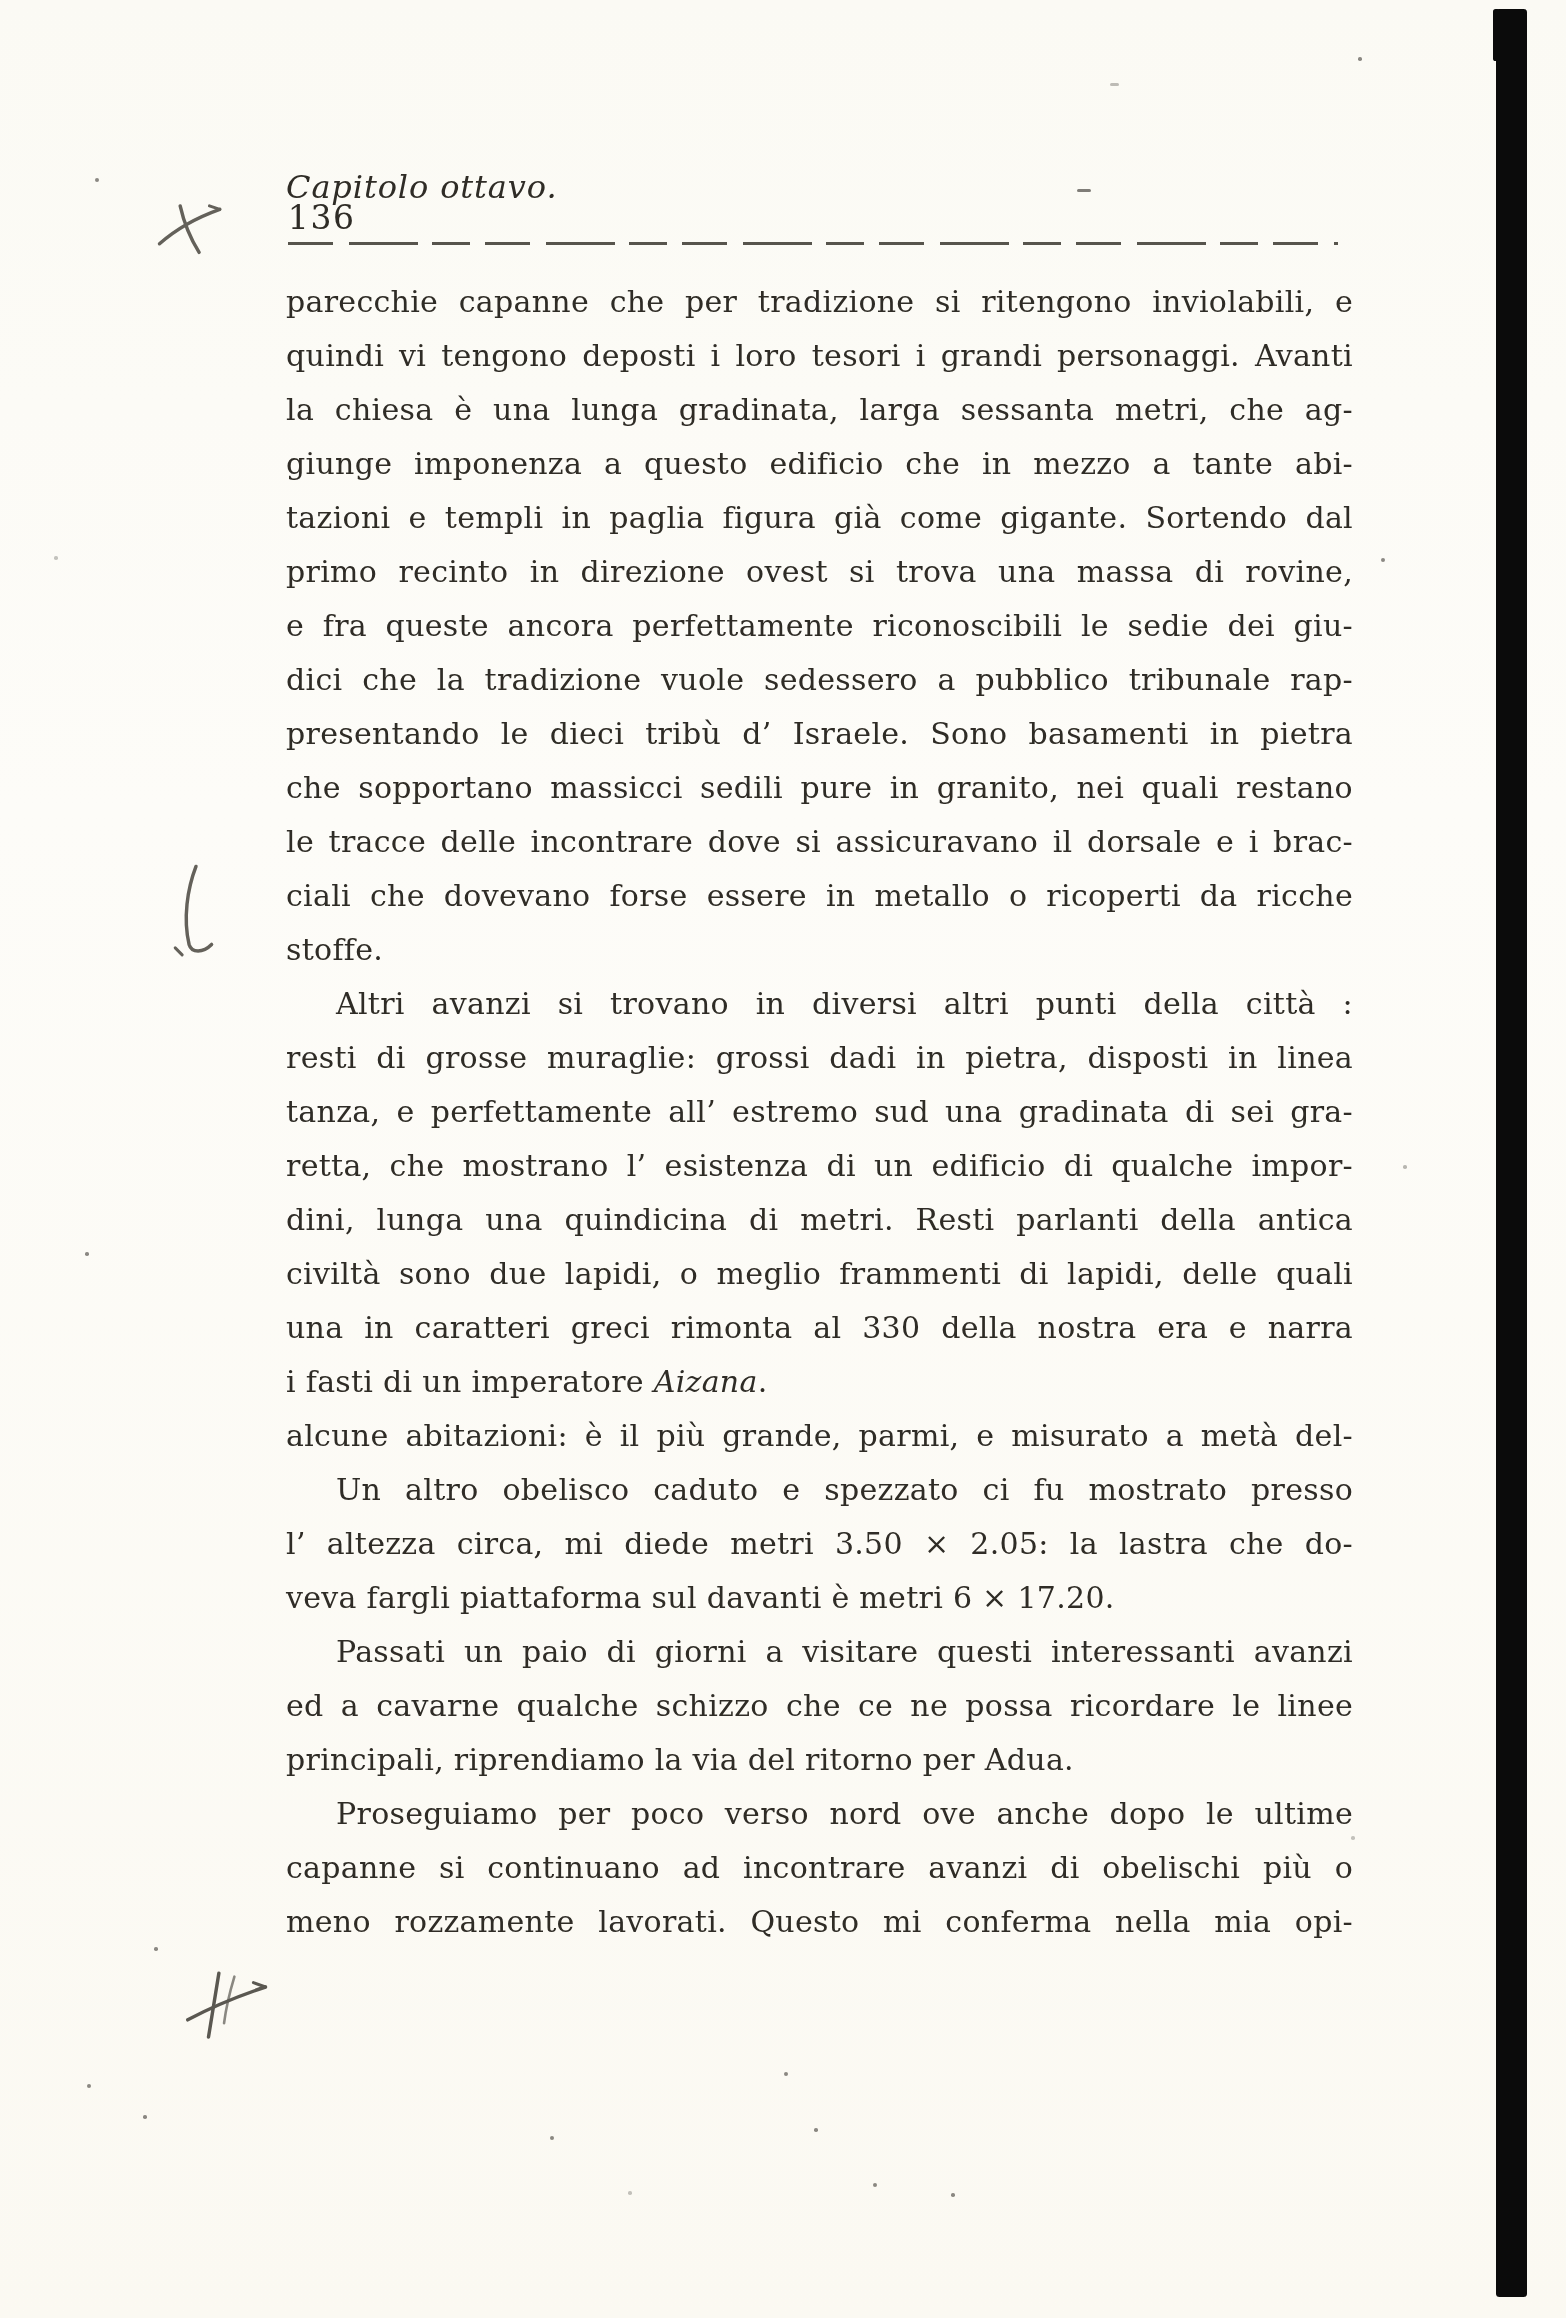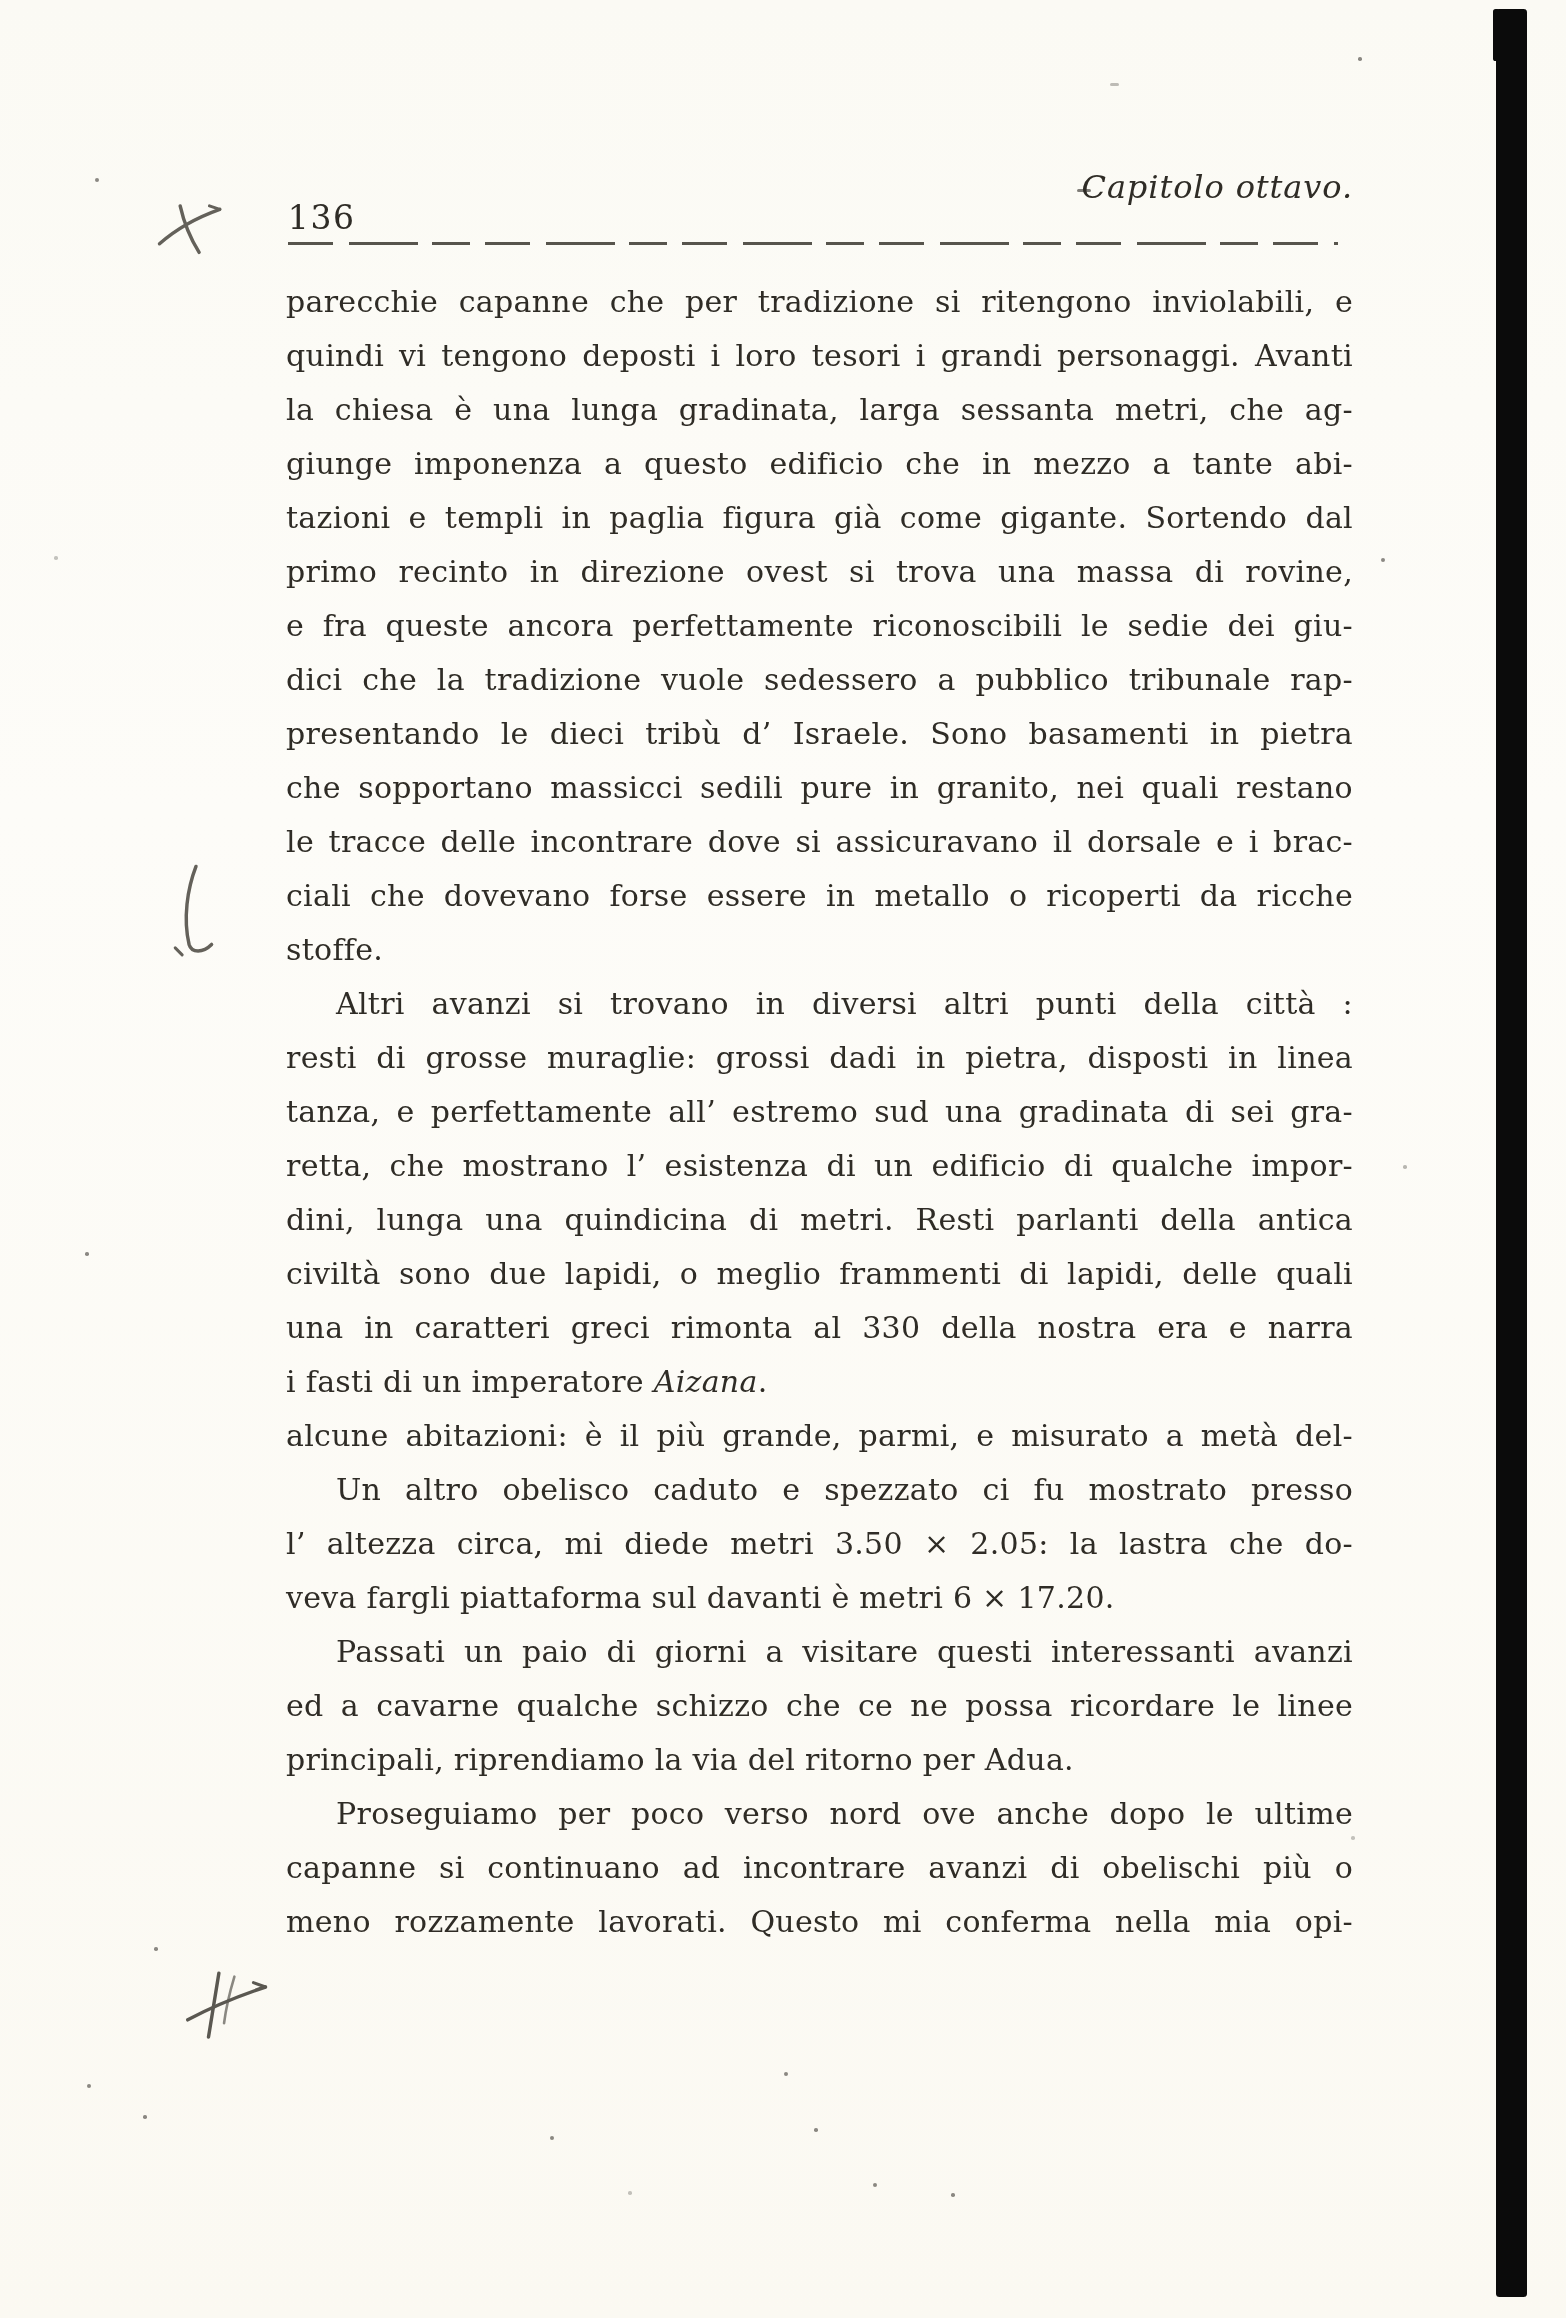--- a/index.html
+++ b/index.html
@@ -8,21 +8,21 @@
     width:1567px; height:2319px;
     background:linear-gradient(180deg,#fbfaf4 0%, #fdfcf8 35%, #fbf9f2 100%);
     overflow:hidden;
     font-family:"DejaVu Serif","Liberation Serif",serif;
     color:#2f2c26;
   }
 
   
   .header-row { position:absolute; left:286px; top:168px; width:1067px; height:49px; }
   .page-number { position:absolute; left:1.7px; top:1.7px; font-size:33px; letter-spacing:1.7px;margin-top:28px; }
-  .chapter-title { position:absolute; left:0; right:0; top:0; text-align:right; font-style:italic; font-size:32px; letter-spacing:0.9px; }
+  .chapter-title { position:absolute; left:0; right:0; top:0; text-align:left; font-style:italic; font-size:32px; letter-spacing:0.9px; }
 
   .header-rule {
     position:absolute; left:288px; top:242px; width:1050px; height:2.6px;
     background:repeating-linear-gradient(90deg,
       #3a372f 0 45px, rgba(0,0,0,0) 45px 61px,
       #3a372f 61px 130px, rgba(0,0,0,0) 130px 144px,
       #3a372f 144px 182px, rgba(0,0,0,0) 182px 197px);
     opacity:.85;
   }
 

